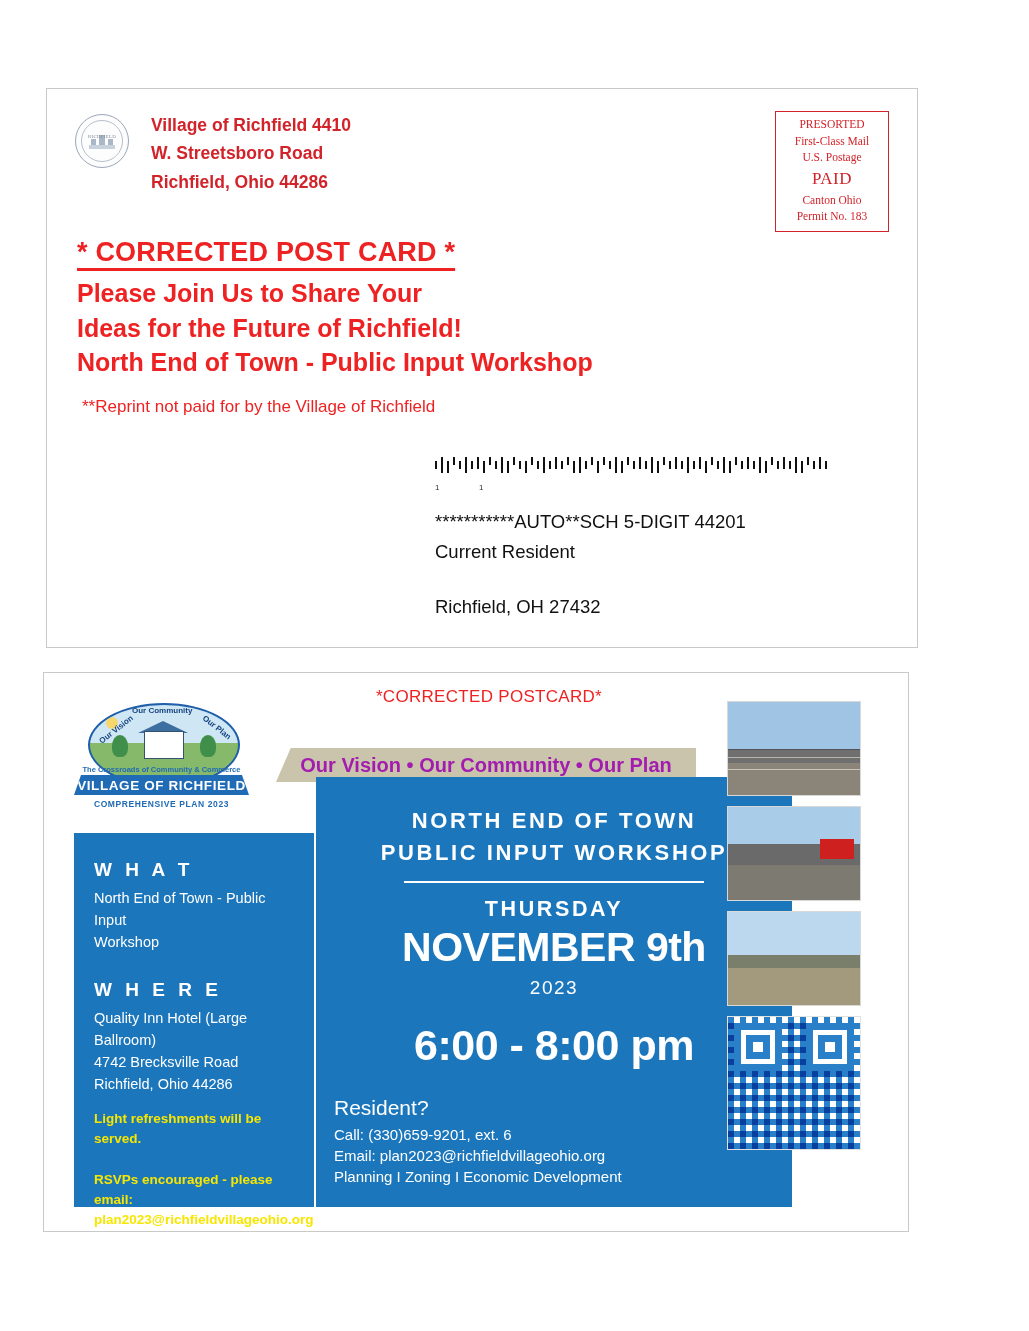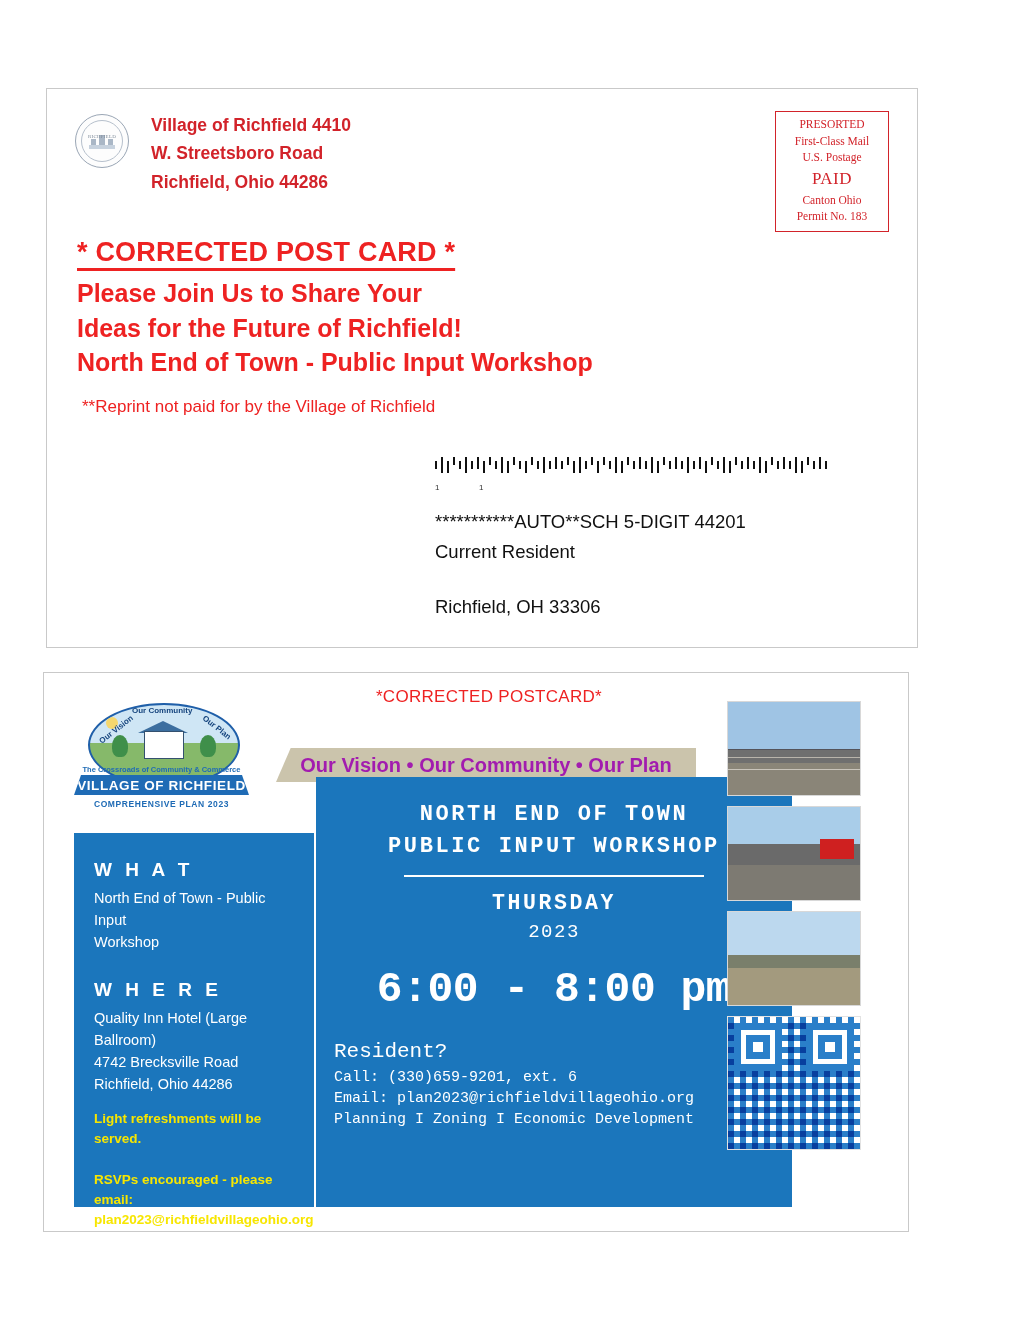--- a/index.html
+++ b/index.html
@@ -293,23 +293,22 @@
 
   .blue-main {
     position: absolute;
     left: 272px;
     top: 104px;
     width: 476px;
     height: 430px;
     background: #1b76bc;
     color: #ffffff;
     box-sizing: border-box;
-    padding: 22px 18px 0;
+    padding: 28px 18px 0;
     text-align: center;
-    font-family: Liberation Mono, monospace;
   }
   .bm-title {
     font-size: 22px;
     font-weight: bold;
     letter-spacing: 2.6px;
     line-height: 1.45;
     white-space: pre-line;
   }
   .bm-rule {
     width: 300px;
@@ -496,21 +495,21 @@
             <rect x="390" y="4" width="2" height="8"></rect>
         </g>
       </svg>
       <span class="bc-tick" style="left:0">1</span>
       <span class="bc-tick" style="left:44px">1</span>
     </div>
 
     <div class="mail-lines">
       <div>***********AUTO**SCH 5-DIGIT 44201</div>
       <div>Current Resident</div>
-      <div class="spaced">Richfield, OH 33306</div>
+      <div class="spaced">Richfield, OH 27432</div>
     </div>
   </div>
 
   <div class="card-back">
 
     <div class="corrected-top">*CORRECTED POSTCARD*</div>
 
     <div class="logo-badge">
       <div class="logo-circle">
         <div class="sun"></div>
@@ -545,20 +544,21 @@
       <div style="height:22px"></div>
       <div class="yellow">RSVPs encouraged - please email:
 plan2023@richfieldvillageohio.org</div>
     </div>
 
     <div class="blue-main">
       <div class="bm-title">NORTH END OF TOWN
 PUBLIC INPUT WORKSHOP</div>
       <div class="bm-rule"></div>
       <div class="bm-day">THURSDAY</div>
+      <div class="bm-date">NOVEMBER 9th</div>
       <div class="bm-year">2023</div>
       <div class="bm-time">6:00 - 8:00 pm</div>
       <div class="bm-q">Resident?</div>
       <div class="bm-contact">Call: (330)659-9201, ext. 6
 Email: plan2023@richfieldvillageohio.org
 Planning I Zoning I Economic Development</div>
     </div>
 
     <div class="photos">
       <div class="photo photo-1"></div>

